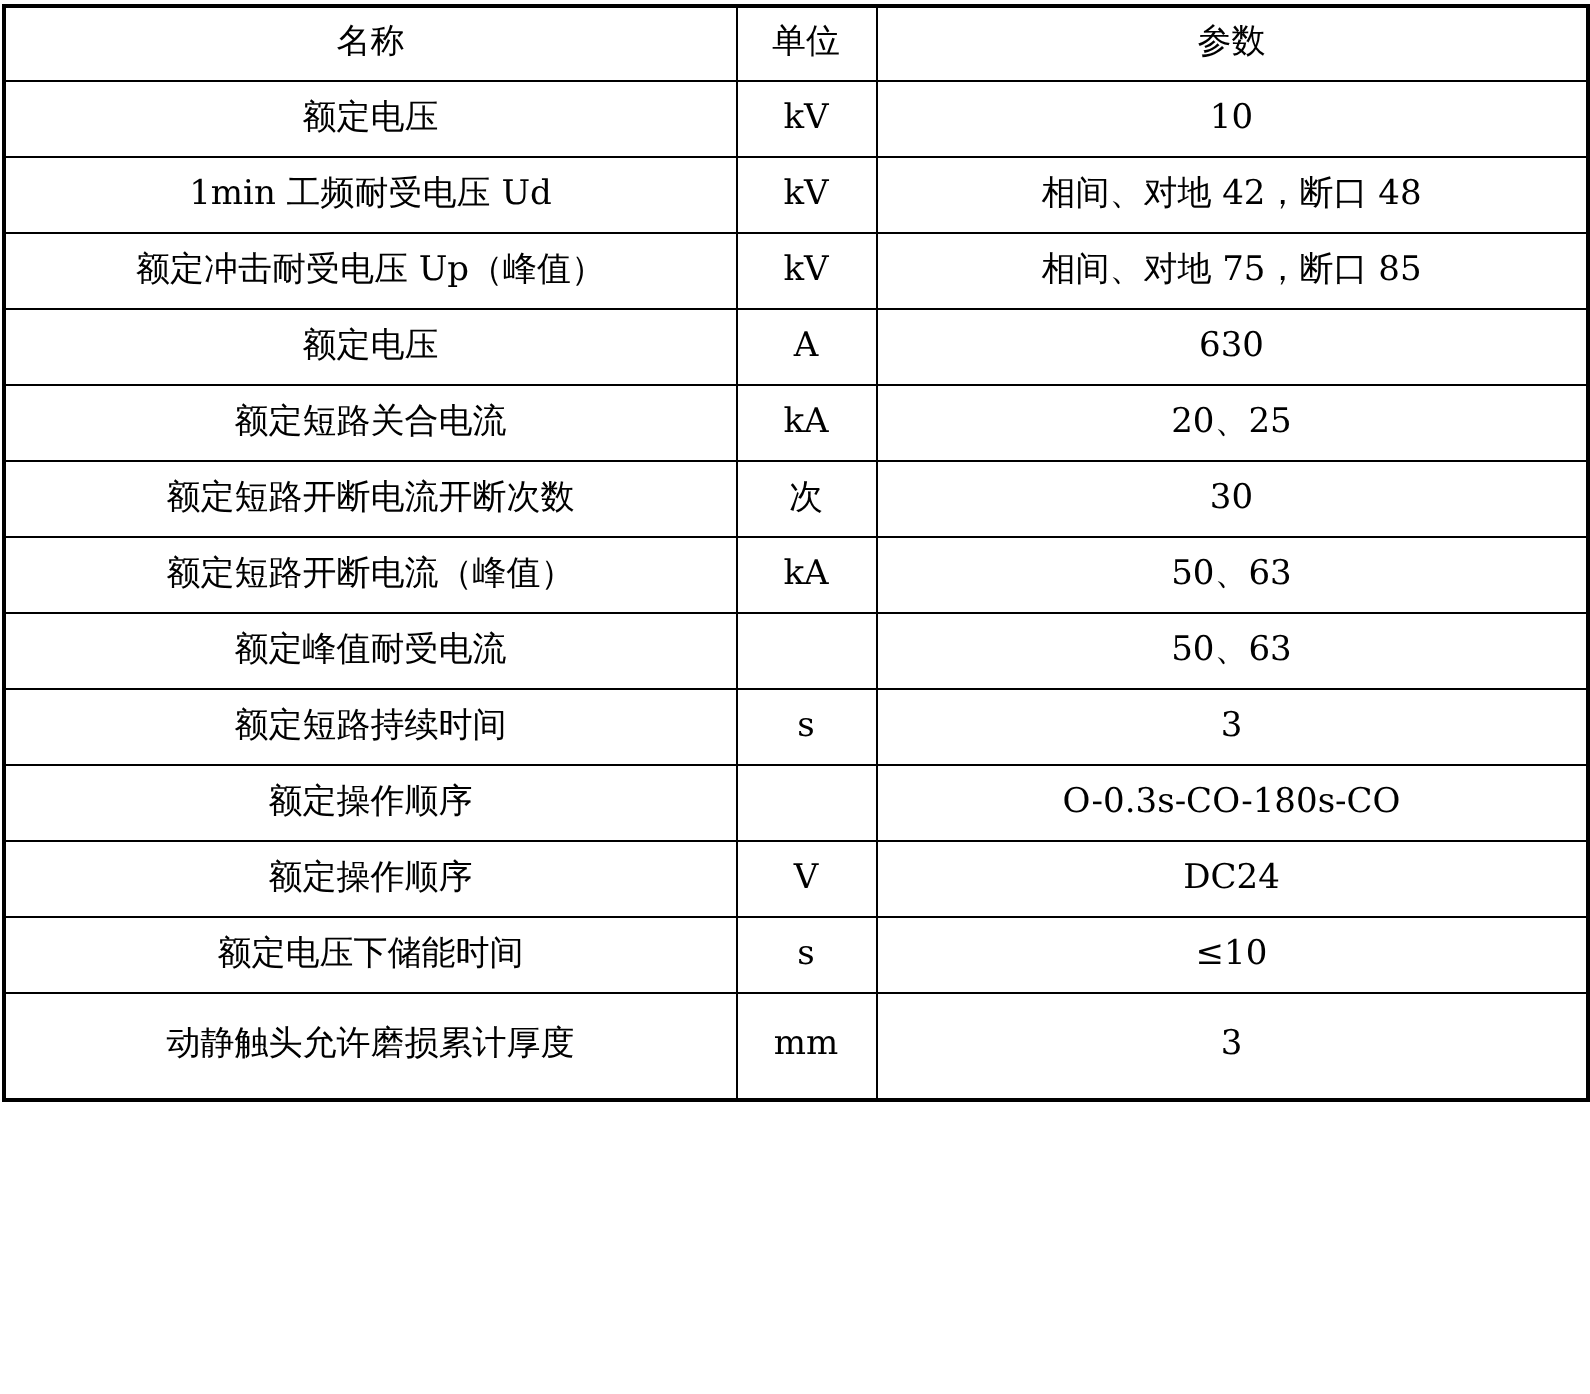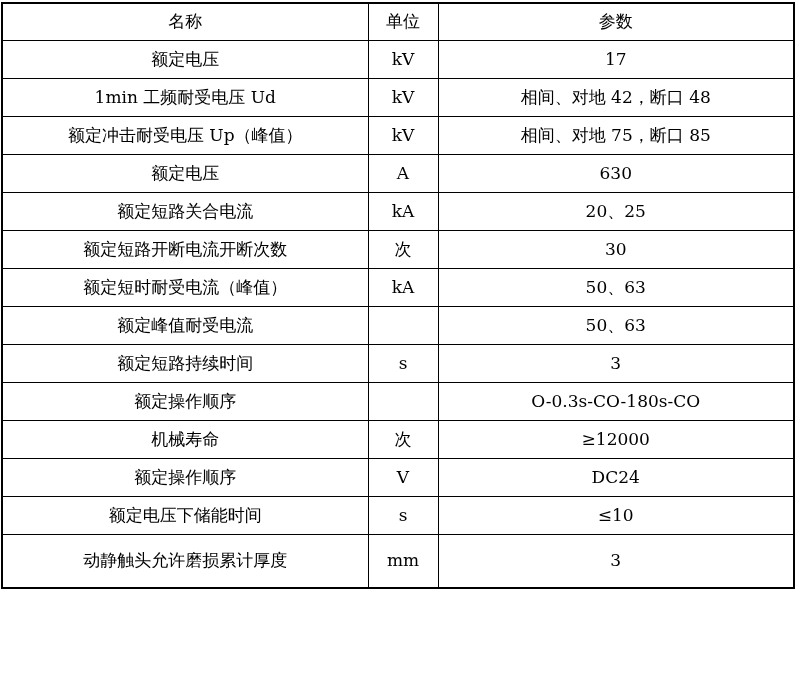--- a/index.html
+++ b/index.html
@@ -61,21 +61,21 @@
     <tr>
       <th>名称</th>
       <th>单位</th>
       <th>参数</th>
     </tr>
   </thead>
   <tbody>
       <tr>
         <td>额定电压</td>
         <td>kV</td>
-        <td>17</td>
+        <td>10</td>
       </tr>
       <tr>
         <td>1min 工频耐受电压 Ud</td>
         <td>kV</td>
         <td>相间、对地 42，断口 48</td>
       </tr>
       <tr>
         <td>额定冲击耐受电压 Up（峰值）</td>
         <td>kV</td>
         <td>相间、对地 75，断口 85</td>
@@ -89,43 +89,38 @@
         <td>额定短路关合电流</td>
         <td>kA</td>
         <td>20、25</td>
       </tr>
       <tr>
         <td>额定短路开断电流开断次数</td>
         <td>次</td>
         <td>30</td>
       </tr>
       <tr>
-        <td>额定短时耐受电流（峰值）</td>
+        <td>额定短路开断电流（峰值）</td>
         <td>kA</td>
         <td>50、63</td>
       </tr>
       <tr>
         <td>额定峰值耐受电流</td>
         <td></td>
         <td>50、63</td>
       </tr>
       <tr>
         <td>额定短路持续时间</td>
         <td>s</td>
         <td>3</td>
       </tr>
       <tr>
         <td>额定操作顺序</td>
         <td></td>
         <td>O-0.3s-CO-180s-CO</td>
-      </tr>
-      <tr>
-        <td>机械寿命</td>
-        <td>次</td>
-        <td>≥12000</td>
       </tr>
       <tr>
         <td>额定操作顺序</td>
         <td>V</td>
         <td>DC24</td>
       </tr>
       <tr>
         <td>额定电压下储能时间</td>
         <td>s</td>
         <td>≤10</td>

